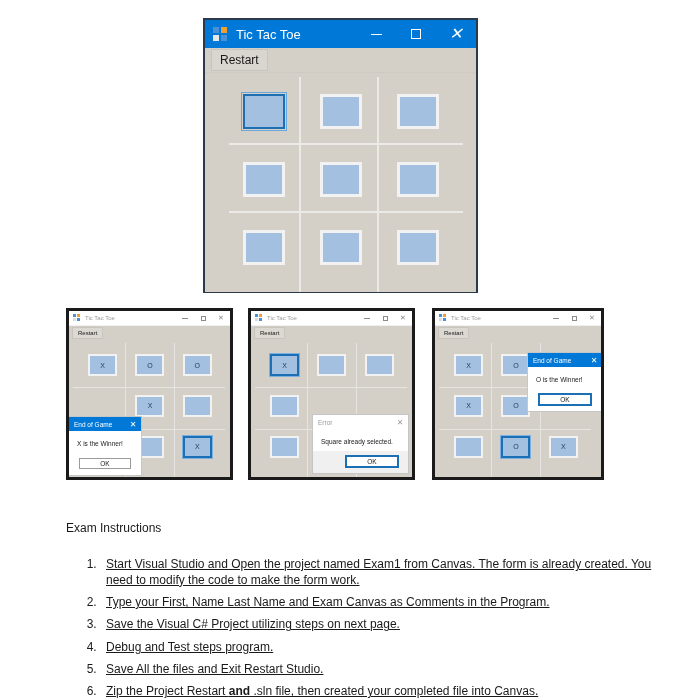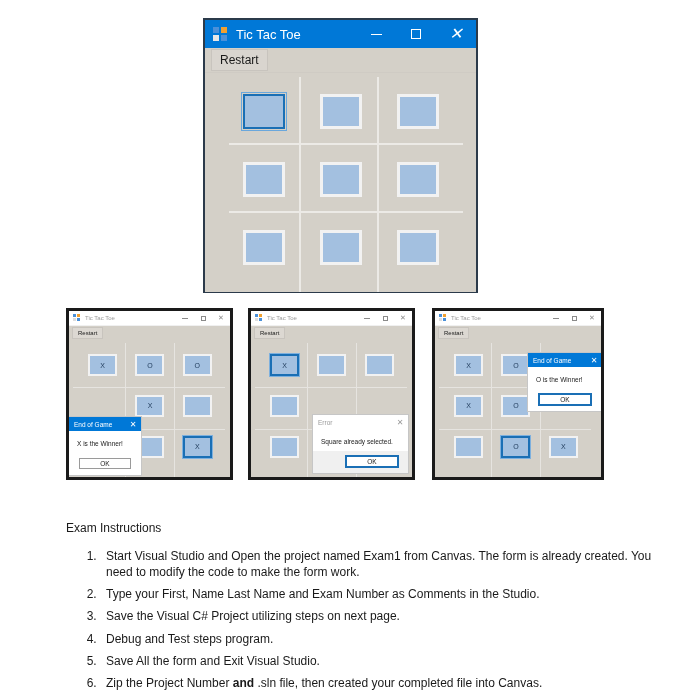--- a/index.html
+++ b/index.html
@@ -220,32 +220,33 @@
 
   
   .instructions {
     position:absolute;
     left:66px; top:521px;
     width: 590px;
   }
   .instr-heading {
     font-size:12px;
     color:#1a1a1a;
-    margin-bottom:14px;
+    margin-bottom:22px;
   }
   ol.instr-list {
     margin:0;
     padding-left: 34px;
     font-size:12px;
     color:#1a1a1a;
   }
   ol.instr-list li {
     margin-bottom: 6.5px;
     line-height: 1.32;
     padding-left: 6px;
+    text-decoration: underline;
   }
   ol.instr-list li b { font-weight:bold; }
 </style>
 </head>
 <body>
 
 <div class="main-window">
 
   <div class="titlebar">
     <span class="app-icon">
@@ -519,20 +520,20 @@
           <span class="dlg-ok focused">OK</span>
         </div>
       </div>
     </div>
   </div>
 
 <div class="instructions">
   <div class="instr-heading">Exam Instructions</div>
   <ol class="instr-list" id="instr-list">
       <li>Start Visual Studio and Open the project named Exam1 from Canvas. The form is already created. You need to modify the code to make the form work.</li>
-      <li>Type your First, Name Last Name and Exam Number as Comments in the Studio.</li>
+      <li>Type your First, Name Last Name and Exam Canvas as Comments in the Program.</li>
       <li>Save the Visual C# Project utilizing steps on next page.</li>
       <li>Debug and Test steps program.</li>
-      <li>Save All the form and Exit Visual Studio.</li>
-      <li><span>Zip the Project Number </span><b>and</b><span> .sln file, then created your completed file into Canvas.</span></li>
+      <li>Save All the files and Exit Restart Studio.</li>
+      <li><span>Zip the Project Restart </span><b>and</b><span> .sln file, then created your completed file into Canvas.</span></li>
       <li>See details on next page.</li>
     </ol>
 </div>
 
 </body></html>

